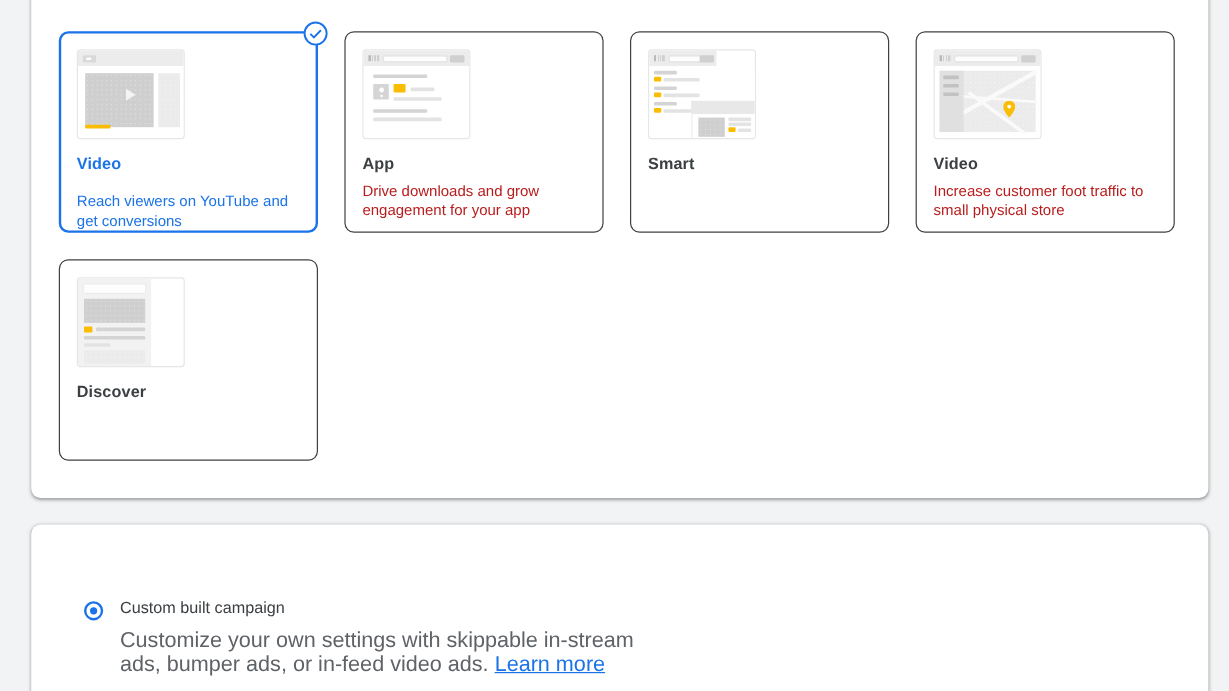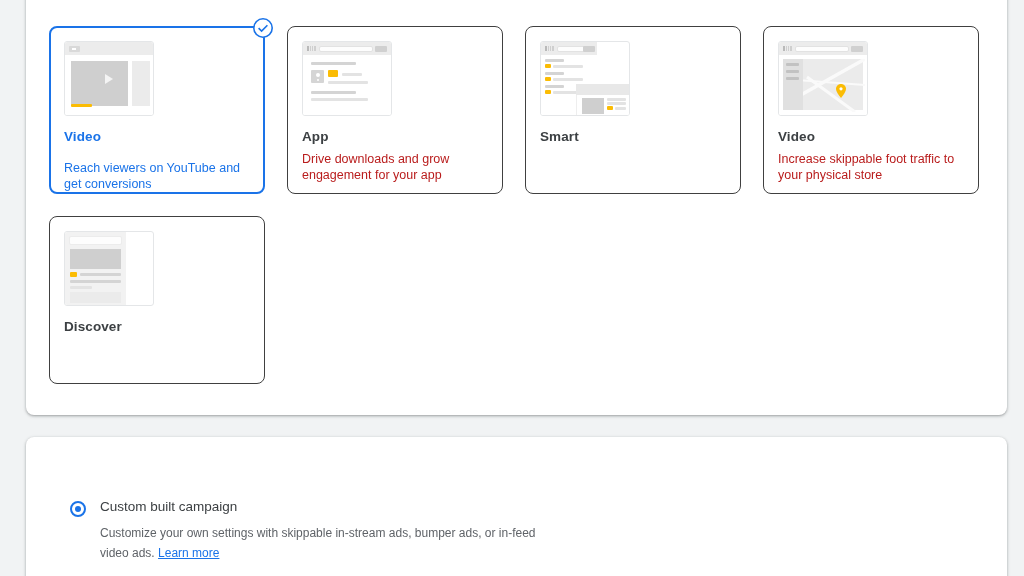--- a/index.html
+++ b/index.html
@@ -116,21 +116,21 @@
   .radio:after {
     content:""; position:absolute; left:3px; top:3px;
     width:6px; height:6px; border-radius:50%; background:#1a73e8;
   }
   .radio-title {
     position:absolute; left:30px; top:0;
     font-size:13.5px; color:#3c4043; white-space:nowrap;
   }
   .radio-desc {
     position:absolute; left:30px; top:24px; width:450px;
-    font-size:12px; line-height:20px; color:#5f6368;
+    font-size:18px; line-height:20px; color:#5f6368;
   }
   .lrn { color:#1a73e8; text-decoration:underline; cursor:pointer; }
 
   
   .peek {
     position:absolute; height:8px;
     border:1px solid #dadce0; border-top:none;
     border-radius:0 0 8px 8px; background:#fff;
   }
 </style>
@@ -230,21 +230,21 @@
         <div style="position:absolute;left:4px;top:17px;width:20px;bottom:5px;background:#e0e0e0;"></div>
         <div class="ln" style="left:7px;top:21px;width:13px;background:#c2c2c2;"></div>
         <div class="ln" style="left:7px;top:28px;width:13px;background:#c2c2c2;"></div>
         <div class="ln" style="left:7px;top:35px;width:13px;background:#c2c2c2;"></div>
         <svg style="position:absolute;left:57px;top:42px;width:10px;height:14px;" viewBox="0 0 10 14">
           <path d="M5 0 C2 0 0 2.2 0 5 C0 8.4 5 14 5 14 C5 14 10 8.4 10 5 C10 2.2 8 0 5 0 Z" fill="#fbbc04"></path>
           <circle cx="5" cy="4.8" r="1.6" fill="#fff"></circle>
         </svg>
       </div>
       <div class="card-title">Video</div>
-      <div class="card-desc">Increase skippable foot traffic to your physical store</div>
+      <div class="card-desc">Increase customer foot traffic to small physical store</div>
     </div>
 
     <div class="type-card">
       <div class="thumb">
         <div style="position:absolute;left:0;top:0;width:61px;bottom:0;background:#f2f2f2;"></div>
         <div style="position:absolute;left:4px;top:4px;width:53px;height:9px;background:#fdfdfd;border:1px solid #ececec;border-radius:2px;"></div>
         <div class="dotgray" style="position:absolute;left:5px;top:17px;width:51px;height:20px;"></div>
         <div class="ylw" style="left:5px;top:40px;width:7px;height:5px;"></div>
         <div class="ln" style="left:15px;top:41px;width:41px;"></div>
         <div class="ln" style="left:5px;top:48px;width:51px;"></div>

